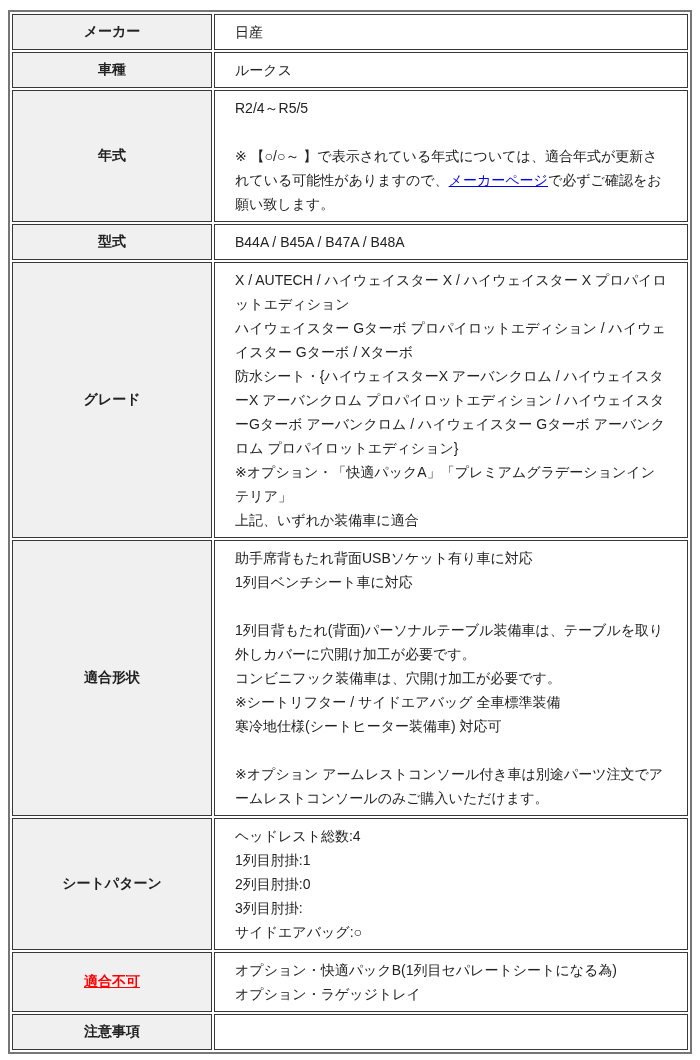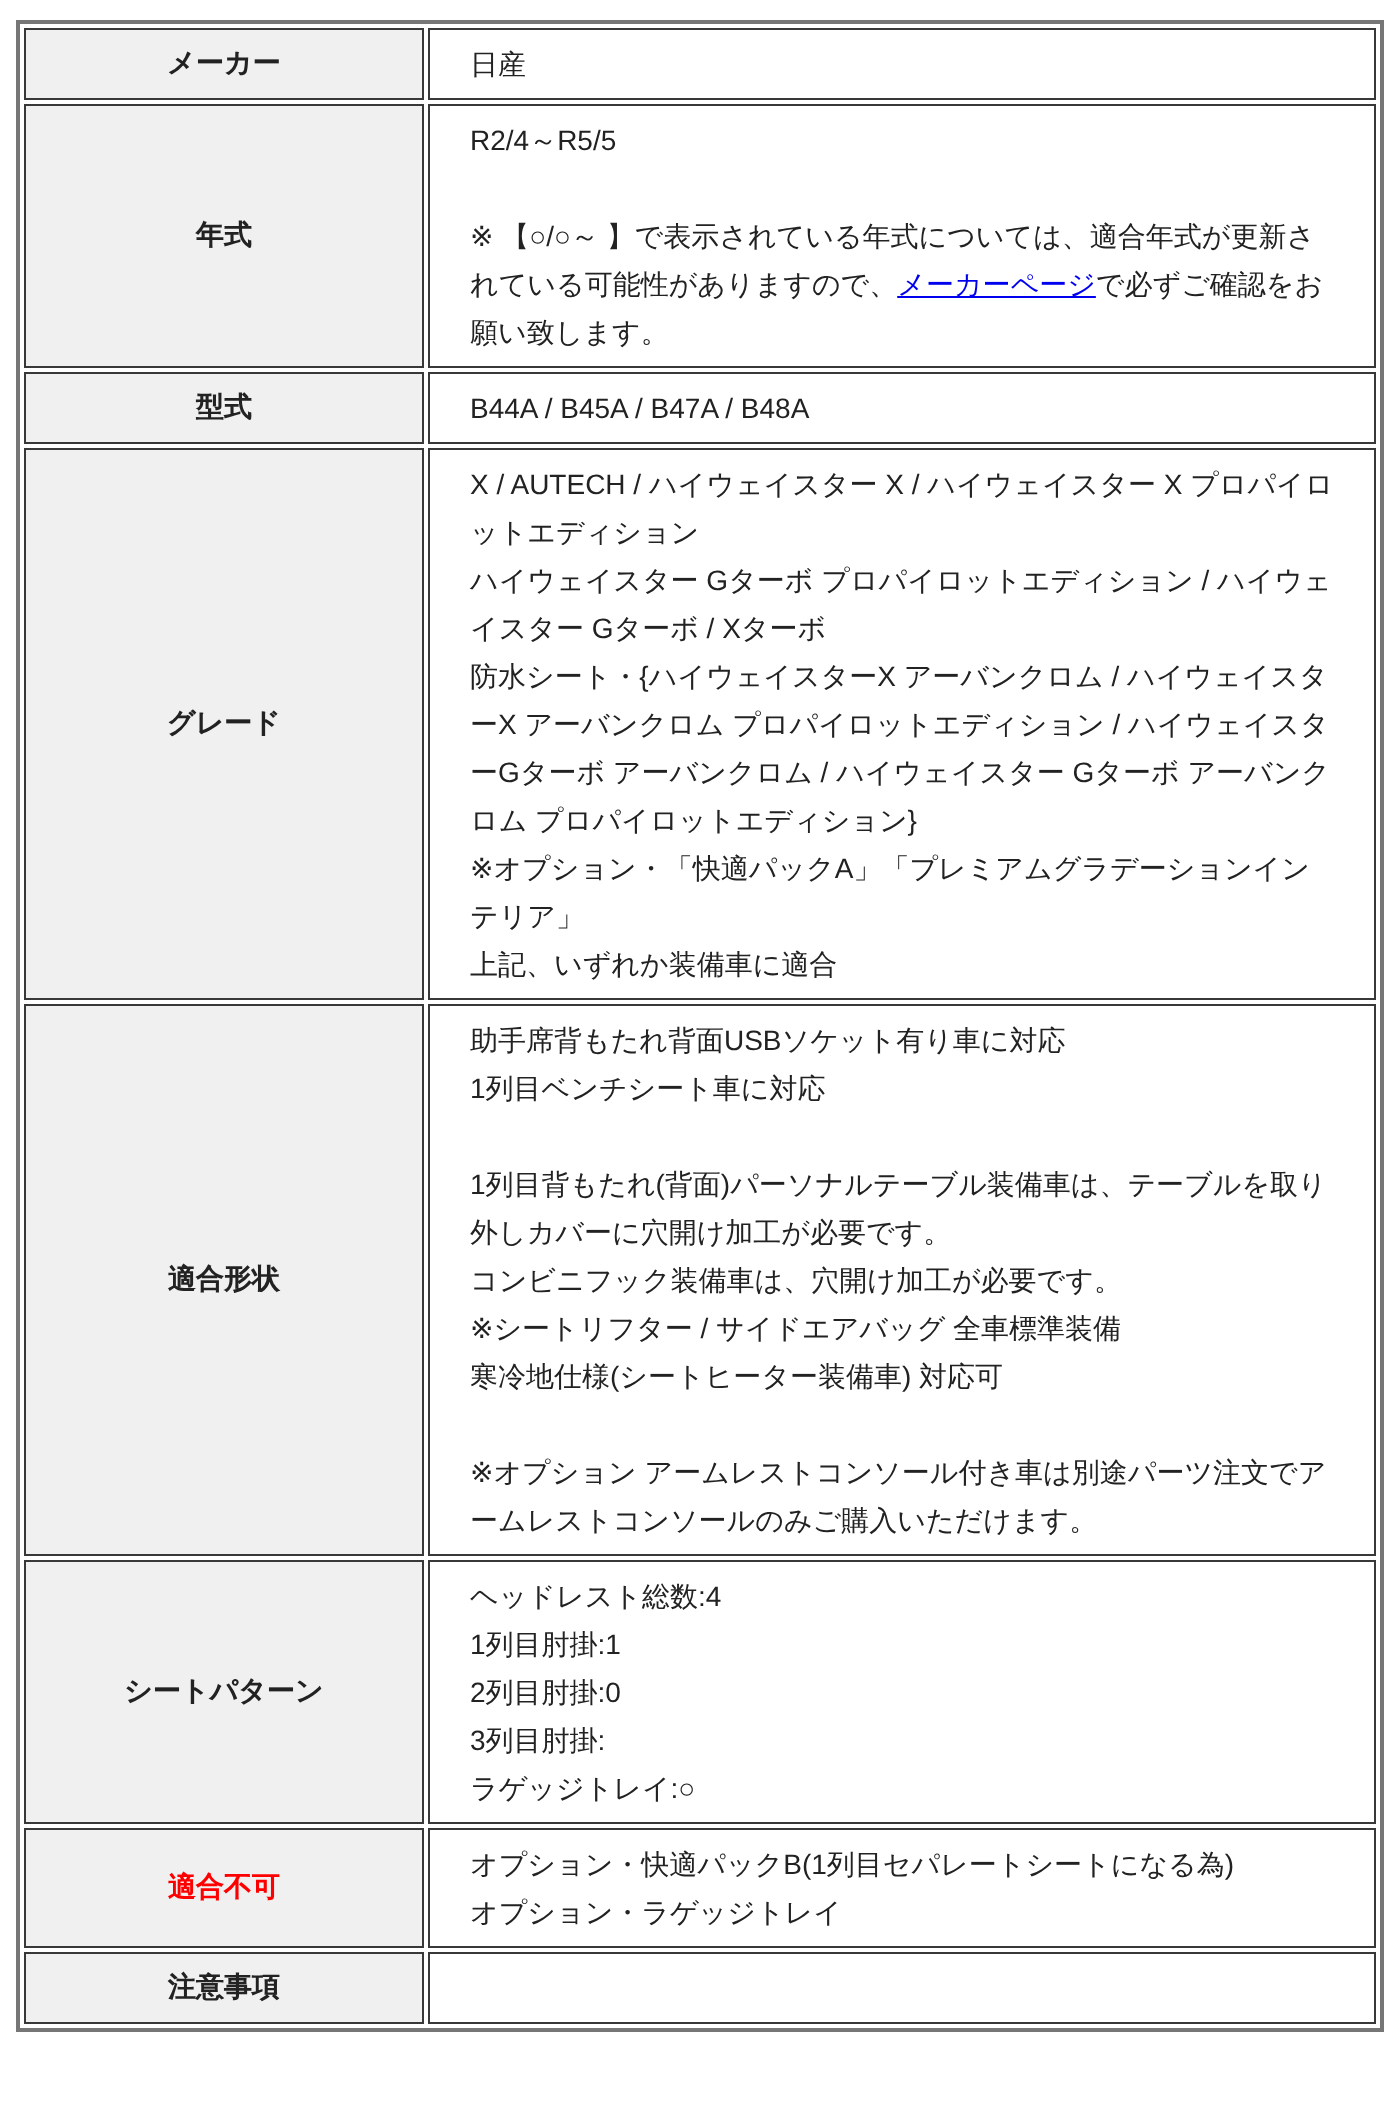--- a/index.html
+++ b/index.html
@@ -37,20 +37,21 @@
     border:1px solid var(--border-cell);
     font-size:14px;
     font-weight:bold;
     text-align:center;
     vertical-align:middle;
     padding:5px 4px;
     color:var(--text);
   }
   table.spec th.red{
     color:var(--red);
+    text-decoration:underline;
   }
   table.spec td{
     background:#ffffff;
     border:1px solid var(--border-cell);
     font-size:14px;
     vertical-align:middle;
     padding:5px 20px;
     color:var(--text);
   }
   .para{
@@ -68,20 +69,26 @@
 </head>
 <body>
 
 <div class="page">
   <table class="spec">
     <tbody id="spec-body">
         <tr>
           <th>メーカー</th>
           <td>
             <div class="para"><span>日産</span></div>
+          </td>
+        </tr>
+        <tr>
+          <th>車種</th>
+          <td>
+            <div class="para"><span>ルークス</span></div>
           </td>
         </tr>
         <tr>
           <th>年式</th>
           <td>
             <div class="para"><span>R2/4～R5/5</span></div>
             <div class="para">&nbsp;</div>
             <div class="para"><span>※ 【○/○～ 】で表示されている年式については、適合年式が更新されている可能性がありますので、</span><span class="seg-link">メーカーページ</span><span>で必ずご確認をお願い致します。</span></div>
           </td>
         </tr>
@@ -115,21 +122,21 @@
             <div class="para"><span>※オプション アームレストコンソール付き車は別途パーツ注文でアームレストコンソールのみご購入いただけます。</span></div>
           </td>
         </tr>
         <tr>
           <th>シートパターン</th>
           <td>
             <div class="para"><span>ヘッドレスト総数:4</span></div>
             <div class="para"><span>1列目肘掛:1</span></div>
             <div class="para"><span>2列目肘掛:0</span></div>
             <div class="para"><span>3列目肘掛:</span></div>
-            <div class="para"><span>ラゲッジトレイ:○</span></div>
+            <div class="para"><span>サイドエアバッグ:○</span></div>
           </td>
         </tr>
         <tr>
           <th class="red">適合不可</th>
           <td>
             <div class="para"><span>オプション・快適パックB(1列目セパレートシートになる為)</span></div>
             <div class="para"><span>オプション・ラゲッジトレイ</span></div>
           </td>
         </tr>
         <tr>

